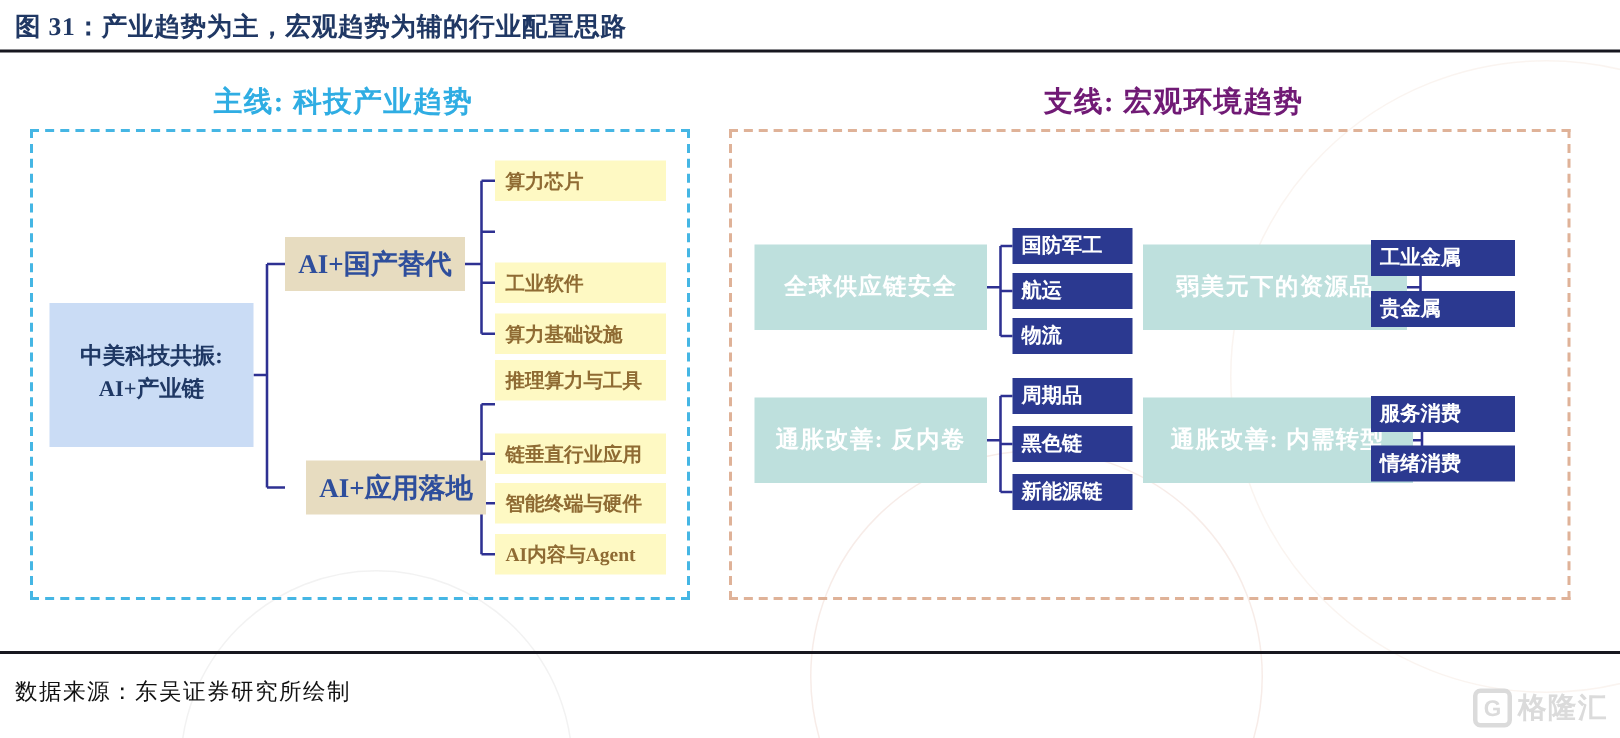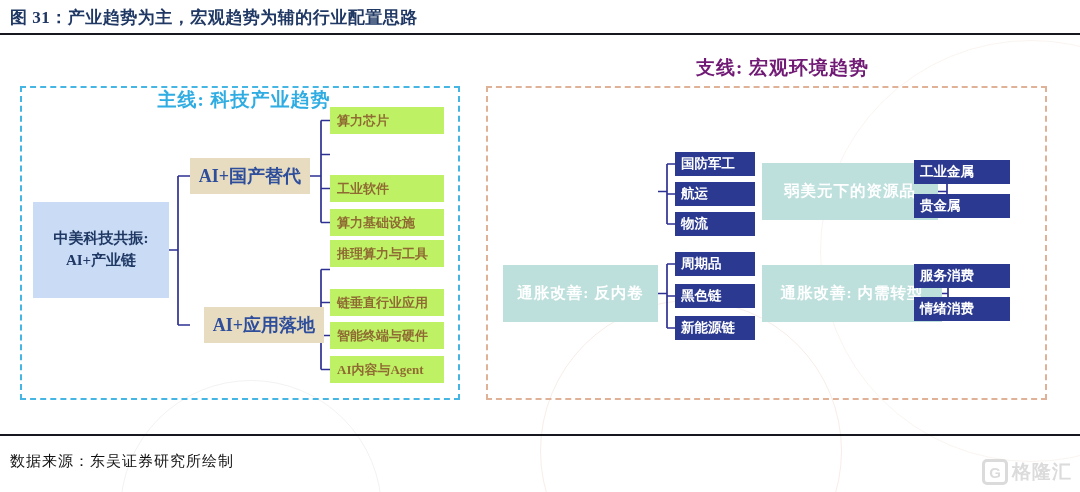--- a/index.html
+++ b/index.html
@@ -15,40 +15,40 @@
 
   .fig-title{
     position:absolute;left:10px;top:6px;font-size:17px;font-weight:bold;color:#203864;
     letter-spacing:0.5px;white-space:nowrap;
   }
   .title-rule{position:absolute;left:0;top:33px;width:1080px;height:2px;background:#17171f;}
   .footer-rule{position:absolute;left:0;top:434px;width:1080px;height:2px;background:#17171f;}
   .source-text{position:absolute;left:10px;top:452px;font-size:15px;color:#111111;letter-spacing:1px;}
 
   .panel-header{position:absolute;top:55px;text-align:center;font-size:19px;font-weight:bold;letter-spacing:1px;}
-  .panel-header.left{left:24px;width:440px;color:#2FADE3;margin-top:32px;}
+  .panel-header.left{left:9px;width:440px;color:#2FADE3;}
   .panel-header.right{left:502px;width:561px;color:#701a75;}
 
   .panel{position:absolute;top:86px;height:314px;box-sizing:border-box;}
   .panel.left{left:20px;width:440px;border:2px dashed #45B6E4;}
   .panel.right{left:486px;width:561px;border:2px dashed #DFB298;}
 
   .node{position:absolute;box-sizing:border-box;}
   .root-node{
     left:33px;top:202px;width:136px;height:96px;background:#CADCF5;color:#1F3864;
     font-weight:bold;font-size:15px;display:flex;flex-direction:column;justify-content:center;
     align-items:center;text-align:center;line-height:1.45;
   }
   .mid-node{
     width:120px;height:36px;left:190px;background:#E7DCC0;color:#2E4E9C;font-weight:bold;
     font-size:18px;display:flex;align-items:center;justify-content:center;
   }
   .mid-1{top:158px;} .mid-2{top:307px;margin-left:14px;}
   .leaf-tan{
-    left:330px;width:114px;height:27px;background:#bef264;color:#8F6B33;font-size:13px;
+    left:330px;width:114px;height:27px;background:#fef9c3;color:#8F6B33;font-size:13px;
     font-weight:bold;line-height:27px;padding-left:7px;white-space:nowrap;overflow:hidden;
   }
   .teal-node{
     background:#BEE0DD;color:#ffffff;font-weight:bold;font-size:15.5px;height:57px;
     display:flex;align-items:center;justify-content:center;text-align:center;letter-spacing:1px;
   }
   .teal-1{left:503px;top:163px;width:155px;}
   .teal-2{left:762px;top:163px;width:176px;font-family:Liberation Mono, monospace;}
   .teal-3{left:503px;top:265px;width:155px;}
   .teal-4{left:762px;top:265px;width:180px;}
@@ -119,20 +119,21 @@
 
   <div class="node leaf-tan" style="top:107px">算力芯片</div>
   <div class="node leaf-tan" style="top:175px">工业软件</div>
   <div class="node leaf-tan" style="top:209px">算力基础设施</div>
 
   <div class="node leaf-tan" style="top:240px">推理算力与工具</div>
   <div class="node leaf-tan" style="top:289px">链垂直行业应用</div>
   <div class="node leaf-tan" style="top:322px">智能终端与硬件</div>
   <div class="node leaf-tan" style="top:356px">AI内容与Agent</div>
 
+  <div class="node teal-node teal-1">全球供应链安全</div>
   <div class="node leaf-navy col1 n-11">国防军工</div>
   <div class="node leaf-navy col1 n-12">航运</div>
   <div class="node leaf-navy col1 n-13">物流</div>
 
   <div class="node teal-node teal-2">弱美元下的资源品</div>
   <div class="node leaf-navy col2 n-21">工业金属</div>
   <div class="node leaf-navy col2 n-22">贵金属</div>
 
   <div class="node teal-node teal-3">通胀改善: 反内卷</div>
   <div class="node leaf-navy col1 n-31">周期品</div>

